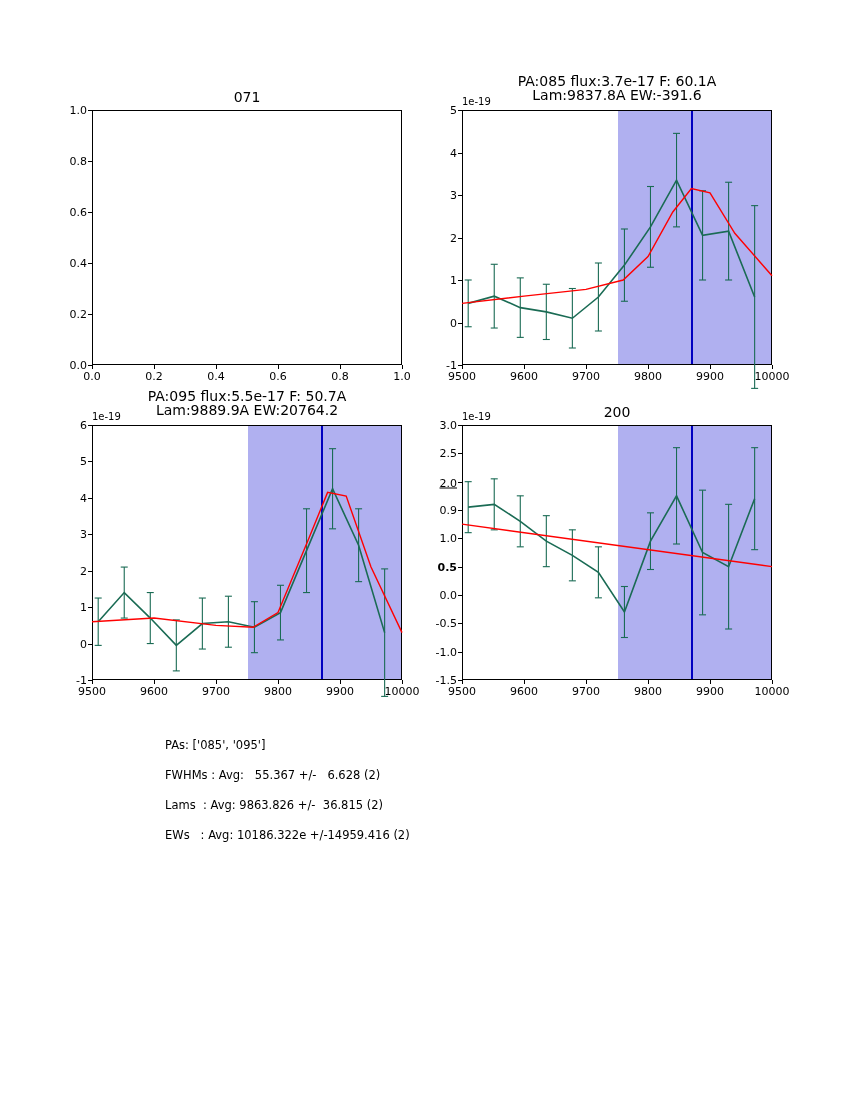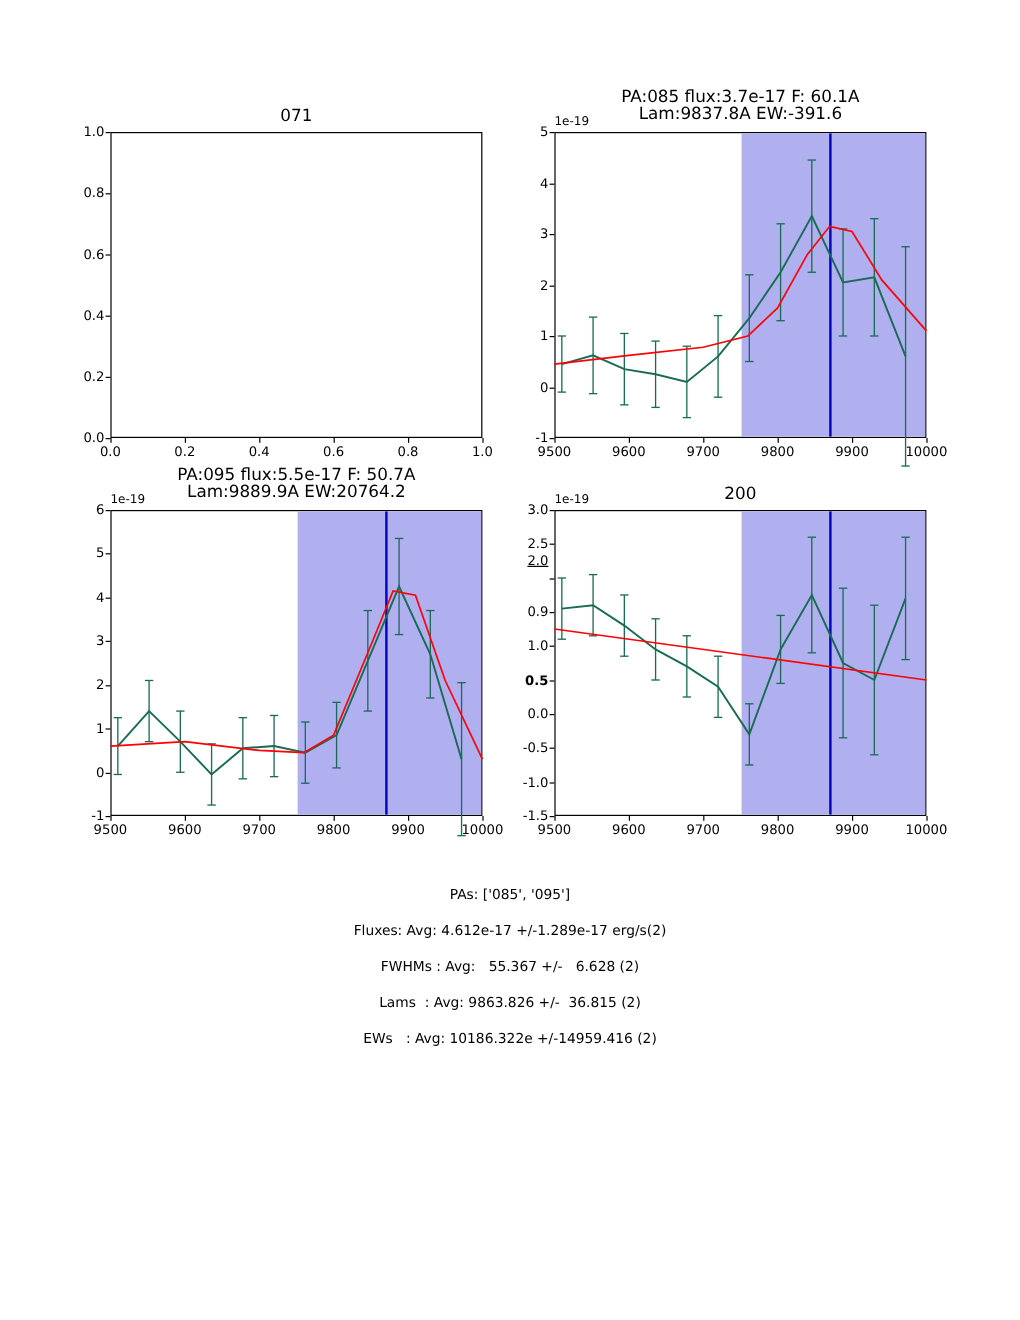--- a/index.html
+++ b/index.html
@@ -102,21 +102,20 @@
     left: 0; top: 0;
     overflow: visible;
   }
 
   
   .summary {
     position: absolute;
     left: 165px;
     top: 738px;
     width: 520px;
-    text-align: center;
   }
   .summary-line {
     font-size: 11.5px;
     line-height: 15px;
     margin-bottom: 15px;
     white-space: pre;
     color: #000000;
   }
 </style>
 </head>
@@ -362,21 +361,21 @@
       <div class="ytick-label" style="top: 198.333px; width: 46px; left: -51px;">-0.5</div>
       <div class="tick-y" style="top: 198.333px; left: -4px; width: 4px;"></div>
       <div class="ytick-label" style="top: 170px; width: 46px; left: -51px;">0.0</div>
       <div class="tick-y" style="top: 170px; left: -4px; width: 4px;"></div>
       <div class="ytick-label" style="top: 141.667px; width: 46px; left: -51px; font-weight: bold;">0.5</div>
       <div class="tick-y" style="top: 141.667px; left: -4px; width: 4px;"></div>
       <div class="ytick-label" style="top: 113.333px; width: 46px; left: -51px;">1.0</div>
       <div class="tick-y" style="top: 113.333px; left: -4px; width: 4px;"></div>
       <div class="ytick-label" style="top: 85px; width: 46px; left: -51px;">0.9</div>
       <div class="tick-y" style="top: 85px; left: -4px; width: 4px;"></div>
-      <div class="ytick-label" style="top: 42px; width: 46px; left: -51px; text-decoration: underline;">2.0</div>
+      <div class="ytick-label" style="top: 58px; width: 46px; left: -51px; text-decoration: underline;">2.0</div>
       <div class="tick-y" style="top: 56.6667px; left: -4px; width: 4px;"></div>
       <div class="ytick-label" style="top: 28.3333px; width: 46px; left: -51px;">2.5</div>
       <div class="tick-y" style="top: 28.3333px; left: -4px; width: 4px;"></div>
       <div class="ytick-label" style="top: 0px; width: 46px; left: -51px;">3.0</div>
       <div class="tick-y" style="top: 0px; left: -4px; width: 4px;"></div>
       <div class="xtick-label" style="left: 0px; top: 260px;">9500</div>
       <div class="tick-x" style="left: 0px; top: 255px; height: 4px;"></div>
       <div class="xtick-label" style="left: 62px; top: 260px;">9600</div>
       <div class="tick-x" style="left: 62px; top: 255px; height: 4px;"></div>
       <div class="xtick-label" style="left: 124px; top: 260px;">9700</div>
@@ -384,19 +383,18 @@
       <div class="xtick-label" style="left: 186px; top: 260px;">9800</div>
       <div class="tick-x" style="left: 186px; top: 255px; height: 4px;"></div>
       <div class="xtick-label" style="left: 248px; top: 260px;">9900</div>
       <div class="tick-x" style="left: 248px; top: 255px; height: 4px;"></div>
       <div class="xtick-label" style="left: 310px; top: 260px;">10000</div>
       <div class="tick-x" style="left: 310px; top: 255px; height: 4px;"></div>
     </div>
 
   <div class="summary">
     <div class="summary-line">PAs: ['085', '095']</div>
-    <div class="summary-line">Fluxes: Avg: 4.612e-17 +/-1.289e-17 erg/s(2)</div>
     <div class="summary-line">FWHMs : Avg:   55.367 +/-   6.628 (2)</div>
     <div class="summary-line">Lams  : Avg: 9863.826 +/-  36.815 (2)</div>
     <div class="summary-line">EWs   : Avg: 10186.322e +/-14959.416 (2)</div>
   </div>
 
 </div>
 
 </body></html>

